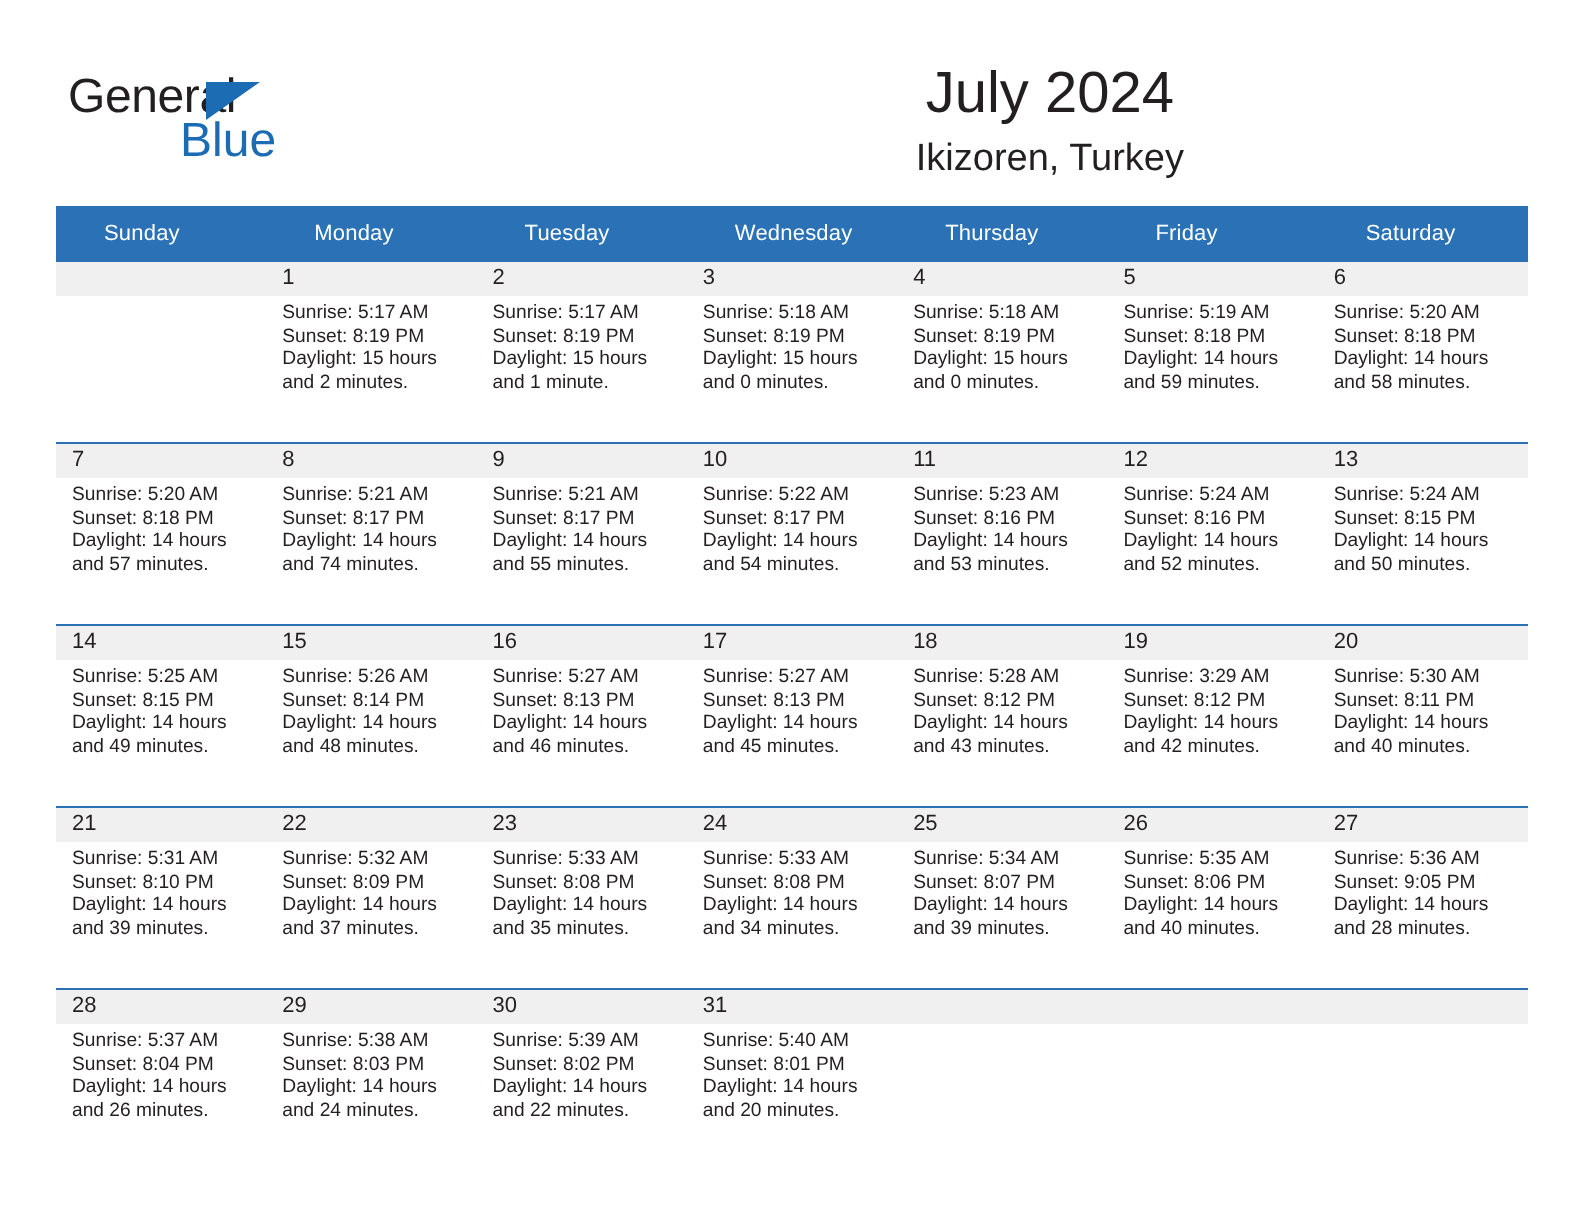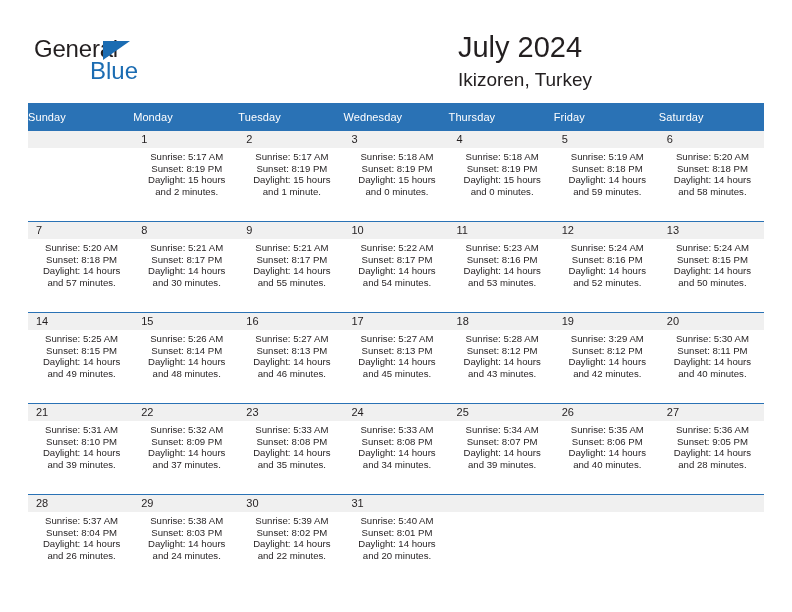--- a/index.html
+++ b/index.html
@@ -61,21 +61,21 @@
     font-size: 24px;
     color: #1b6cb2;
     font-family: "Liberation Sans", sans-serif;
     text-align: center;
   }
 
   .title-block {
     position: absolute;
     right: 36px;
     top: 30px;
-    text-align: left;
+    text-align: center;
   }
   .cal-title {
     font-size: 29px;
     color: #231f20;
     line-height: 34px;
     font-weight: normal;
     margin: 0;
   }
   .cal-subtitle {
     font-size: 19px;
@@ -92,21 +92,21 @@
     width: 736px;
     border-collapse: collapse;
     table-layout: fixed;
   }
   .calendar th {
     background: #2a72b5;
     color: #ffffff;
     font-size: 11px;
     font-weight: normal;
     text-align: left;
-    padding: 5px 0 5px 0;
+    padding: 5px 0 5px 24px;
     height: 18px;
     vertical-align: middle;
     letter-spacing: 0.1px;
   }
   .calendar td {
     width: 105.14px;
     vertical-align: top;
     padding: 0;
     border: none;
   }
@@ -130,21 +130,20 @@
     color: #231f20;
   }
   .daycell.empty .daynum-band {
     background: #f0f0f0;
   }
   .dayinfo {
     padding: 3px 6px 0 8px;
     font-size: 9.6px;
     line-height: 11.6px;
     color: #231f20;
-    text-align: center;
   }
   .dayinfo div {
     white-space: normal;
   }
 </style>
 </head>
 <body>
 
 <div class="page">
 
@@ -269,21 +268,21 @@
               </div>
             </div>
           </td>
         <td>
             <div class="daycell">
               <div class="daynum-band">8</div>
               <div class="dayinfo">
                 <div>Sunrise: 5:21 AM</div>
                 <div>Sunset: 8:17 PM</div>
                 <div>Daylight: 14 hours</div>
-                <div>and 30 minutes.</div>
+                <div>and 74 minutes.</div>
               </div>
             </div>
           </td>
         <td>
             <div class="daycell">
               <div class="daynum-band">9</div>
               <div class="dayinfo">
                 <div>Sunrise: 5:21 AM</div>
                 <div>Sunset: 8:17 PM</div>
                 <div>Daylight: 14 hours</div>

